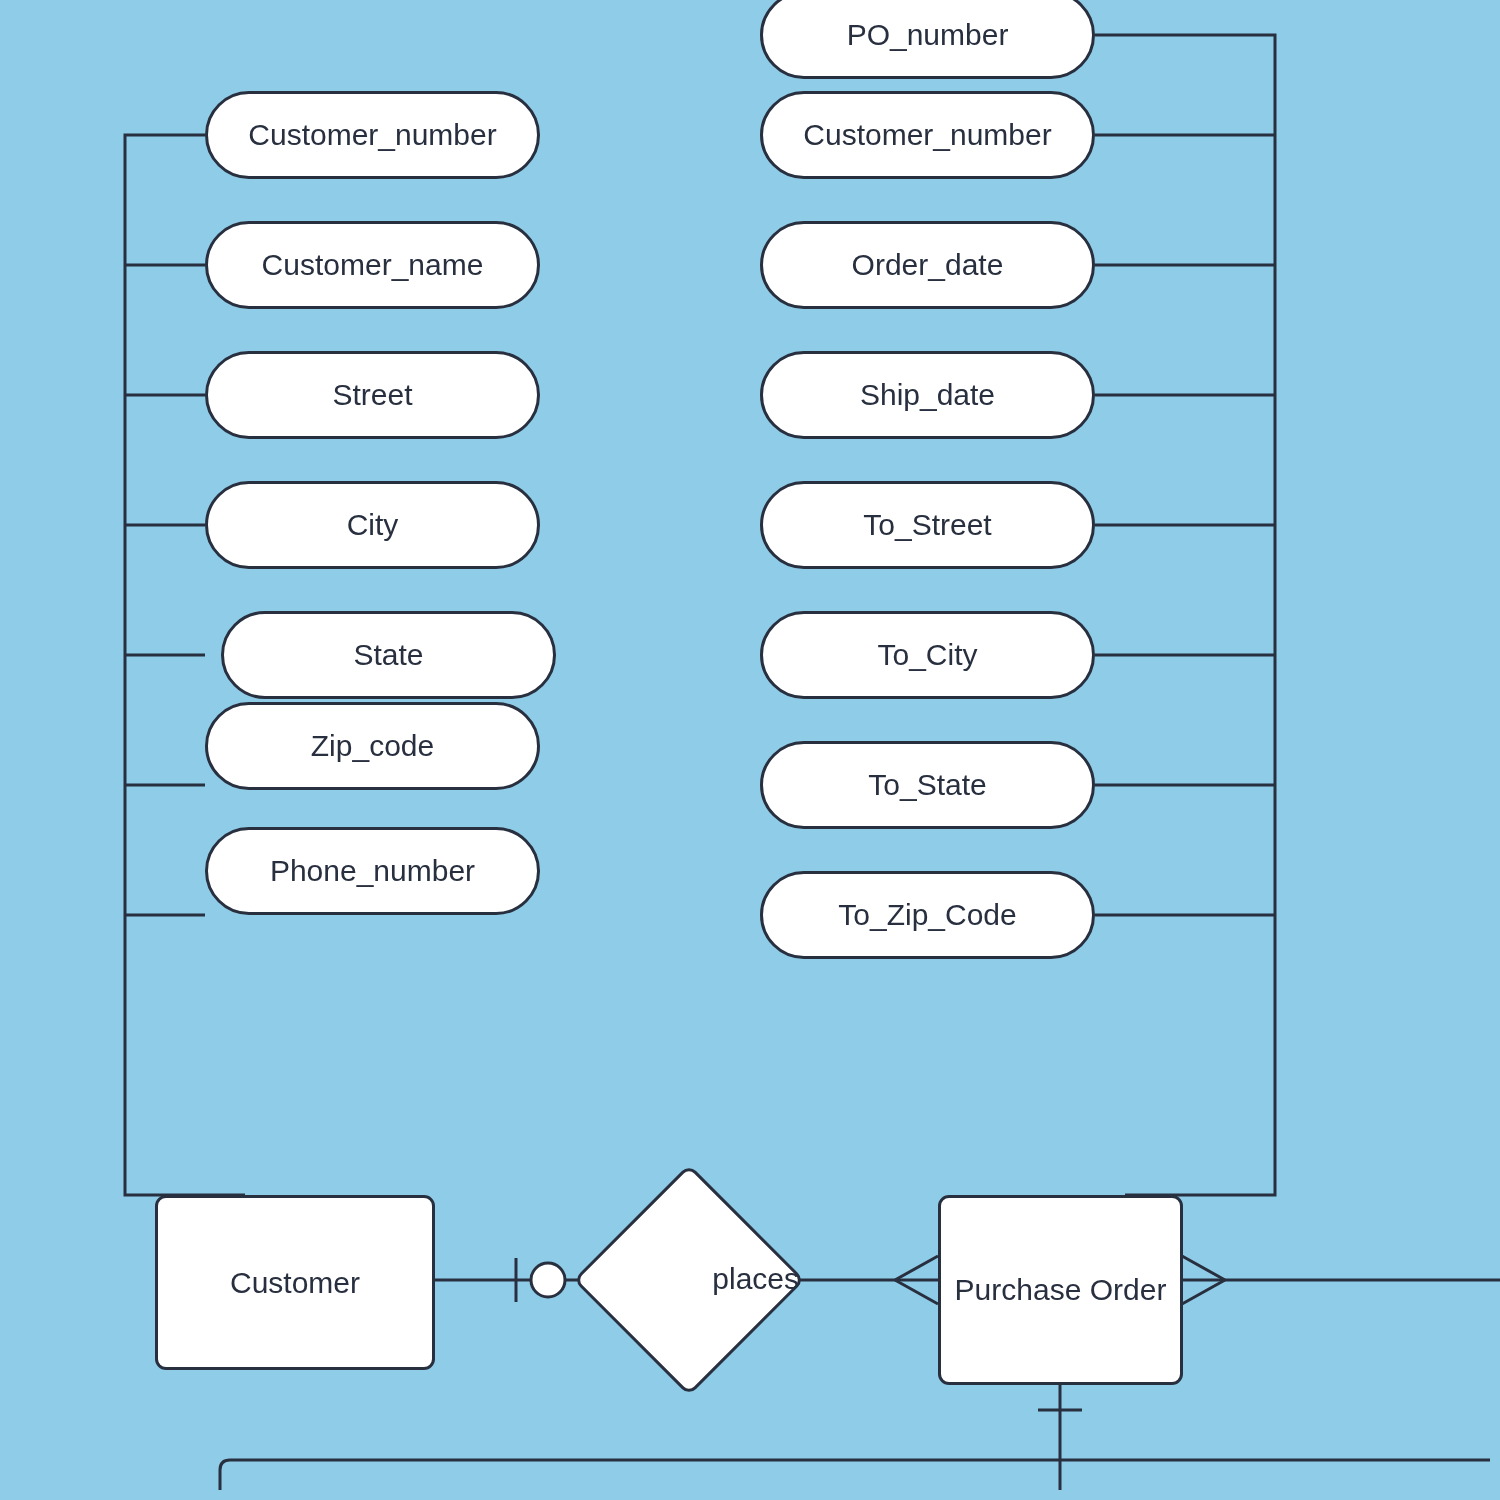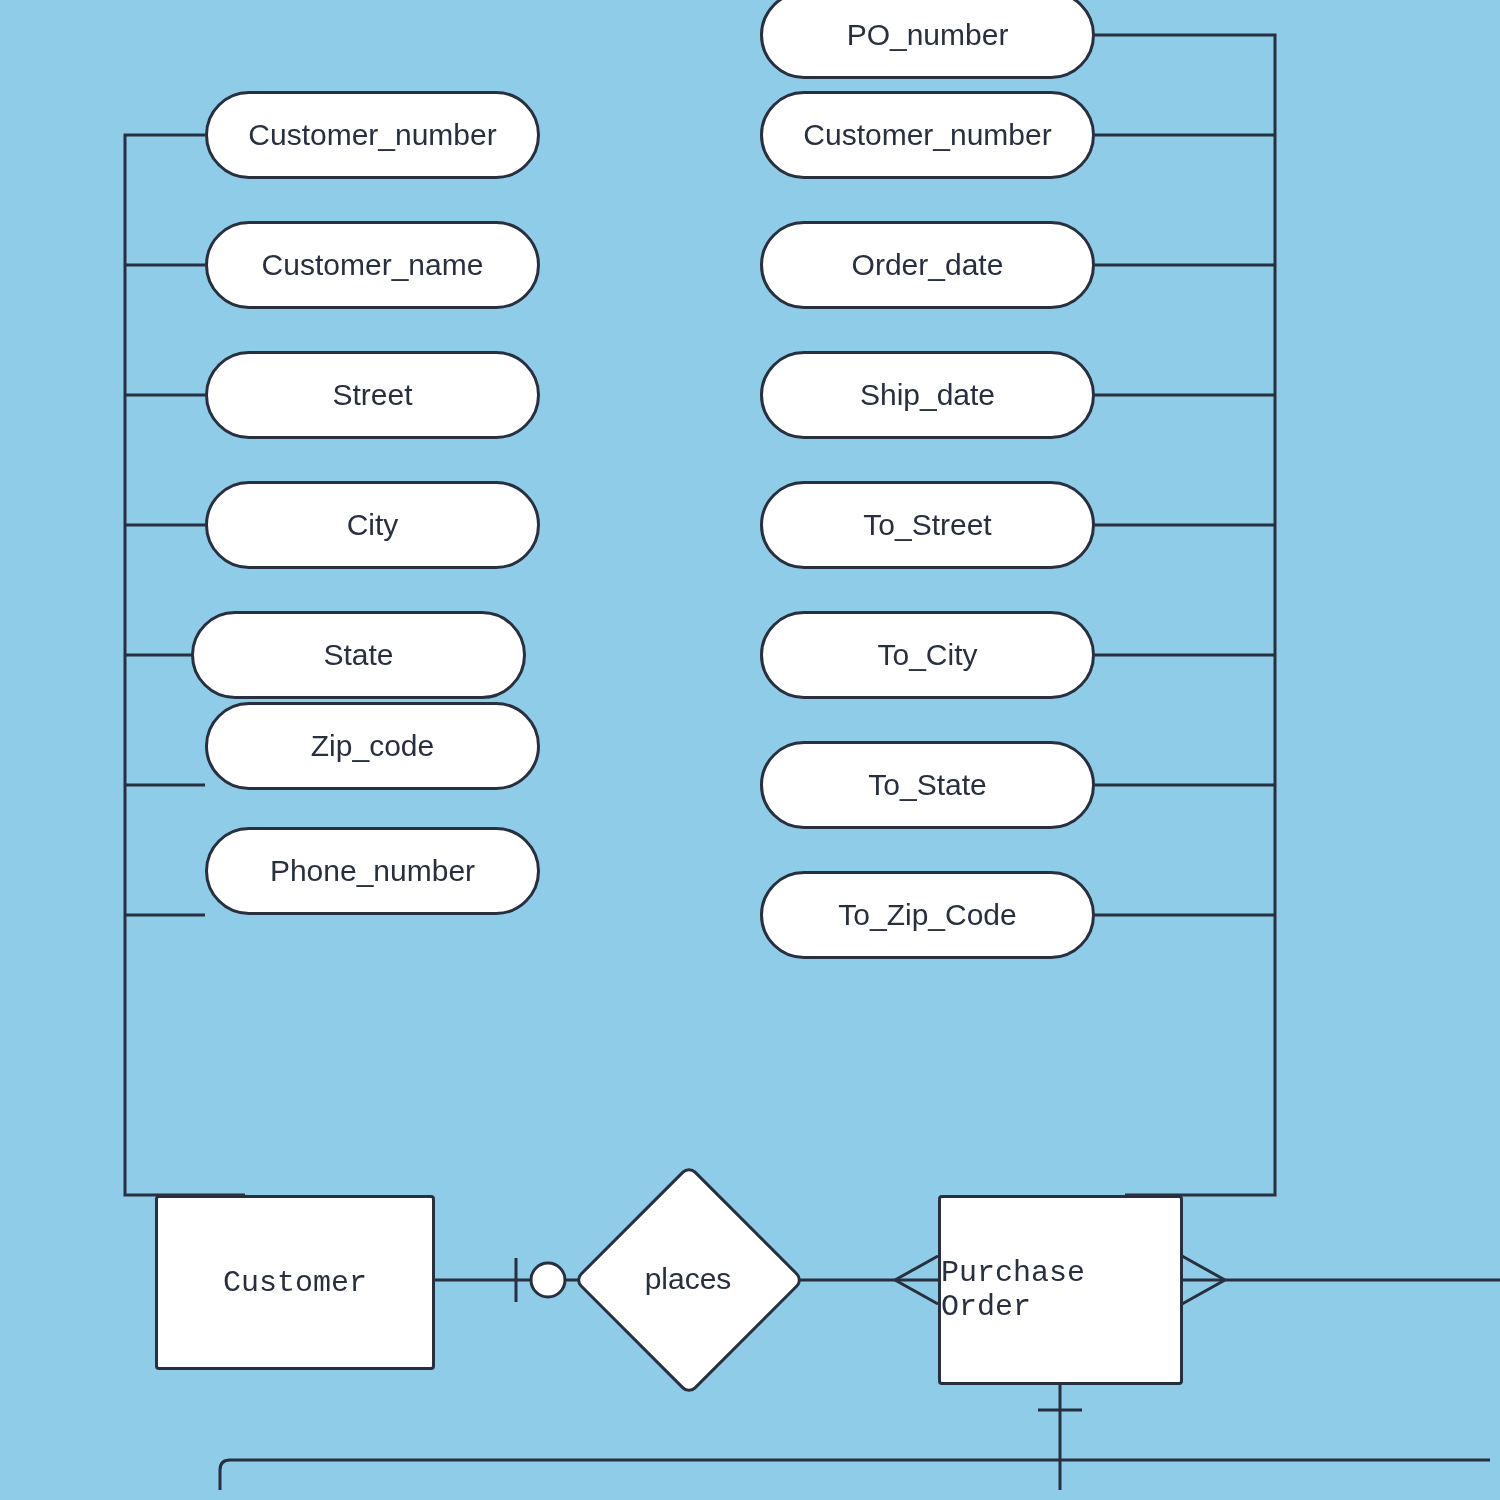--- a/index.html
+++ b/index.html
@@ -1,23 +1,23 @@
 <!DOCTYPE html>
 <html><head>
 <meta charset="utf-8">
 <style>
   html,body{margin:0;padding:0;}
   body{background:#8fcce8;width:1500px;height:1500px;position:relative;font-family:"Segoe UI",Arial,sans-serif;}
   svg{position:absolute;top:0;left:0;}
   .node{position:absolute;background:#fff;border:3px solid #282f3f;display:flex;align-items:center;justify-content:center;font-size:30px;color:#282f3f;box-sizing:border-box;}
   .attr{border-radius:999px;height:88px;width:335px;}
-  .entity{border-radius:4px;font-family:Liberation Mono, monospace;}
+  .entity{border-radius:11px;}
   .diamond{position:absolute;width:222px;height:222px;}
   .diamond .shape{width:158px;height:158px;background:#fff;border:3px solid #282f3f;transform:rotate(45deg);border-radius:10px;position:absolute;top:30px;left:30px;}
-  .diamond .lbl{position:absolute;width:100%;text-align:center;top:94px;font-size:30px;color:#282f3f;}
+  .diamond .lbl{position:absolute;width:100%;text-align:right;top:94px;font-size:30px;color:#282f3f;}
 </style>
 </head>
 <body>
 
 <svg width="1500" height="1500">
   <g stroke="#282f3f" stroke-width="3" fill="none">
 
     <path d="M 205 135 H 125 V 1195 H 245"></path>
     <path d="M 205 265 H 125"></path>
     <path d="M 205 395 H 125"></path>
@@ -57,21 +57,21 @@
   </div>
 <div class="node attr" style="left:205px;top:221px">
     <span>Customer_name</span>
   </div>
 <div class="node attr" style="left:205px;top:351px">
     <span>Street</span>
   </div>
 <div class="node attr" style="left:205px;top:481px">
     <span>City</span>
   </div>
-<div class="node attr" style="left:191px;top:611px">
+<div class="node attr" style="left:221px;top:611px">
     <span>State</span>
   </div>
 <div class="node attr" style="left:205px;top:702px">
     <span>Zip_code</span>
   </div>
 <div class="node attr" style="left:205px;top:827px">
     <span>Phone_number</span>
   </div>
 
 <div class="node attr" style="left:760px;top:-9px">

